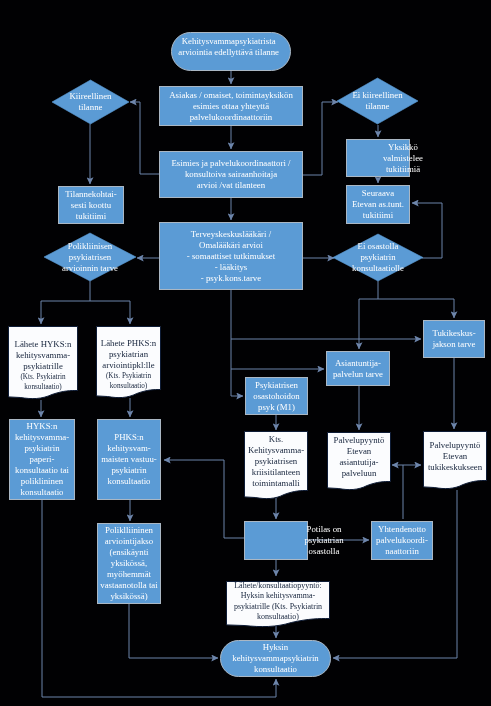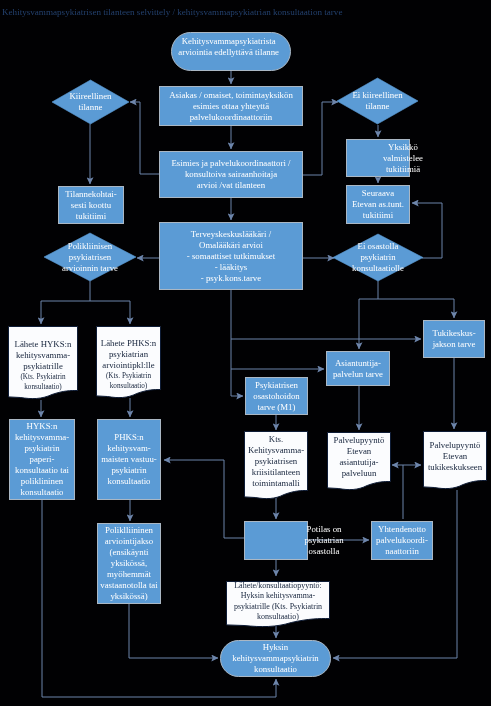--- a/index.html
+++ b/index.html
@@ -11,21 +11,20 @@
          white-space:nowrap;letter-spacing:0px;}
   svg#flow{position:absolute;left:0;top:0;}
   .lbl{position:absolute;display:flex;align-items:center;justify-content:center;
        text-align:center;color:#ffffff;line-height:11px;pointer-events:none;}
   .lbl.doc{color:#16243c;}
 </style>
 </head>
 <body>
 
 <div id="page">
-  <div id="title">Kehitysvammapsykiatrisen tilanteen selvittely / kehitysvammapsykiatrian konsultaation tarve</div>
   <svg id="flow" width="491" height="706">
       <defs>
         <marker id="ah" markerWidth="7" markerHeight="7" refX="6.7" refY="3.5" orient="auto" markerUnits="userSpaceOnUse">
           <path d="M0,0 L7,3.5 L0,7 L1.4,3.5 Z" fill="#6d85ab"></path>
         </marker>
       </defs>
       <g>
         <polyline points="231,71 231,84" fill="none" stroke="#6d85ab" stroke-width="1" marker-end="url(#ah)"></polyline>
         <polyline points="231,126 231,149" fill="none" stroke="#6d85ab" stroke-width="1" marker-end="url(#ah)"></polyline>
         <polyline points="159,174 140,174 140,102 130,102" fill="none" stroke="#6d85ab" stroke-width="1" marker-end="url(#ah)"></polyline>
@@ -214,21 +213,21 @@
           <div>yksikössä,</div>
           <div>myöhemmät</div>
           <div>vastaanotolla tai</div>
           <div>yksikössä)</div>
         </div>
       </div>
       <div class="lbl" style="left: 245px; top: 377px; width: 63px; height: 38px; font-size: 8.8px;">
         <div>
           <div>Psykiatrisen</div>
           <div>osastohoidon</div>
-          <div>tarve (M1)</div>
+          <div>psyk (M1)</div>
         </div>
       </div>
       <div class="lbl" style="left: 326px; top: 351px; width: 64px; height: 35px; font-size: 8.8px;">
         <div>
           <div>Asiantuntija-</div>
           <div>palvelun tarve</div>
         </div>
       </div>
       <div class="lbl" style="left: 423px; top: 320px; width: 62px; height: 38px; font-size: 8.8px;">
         <div>

